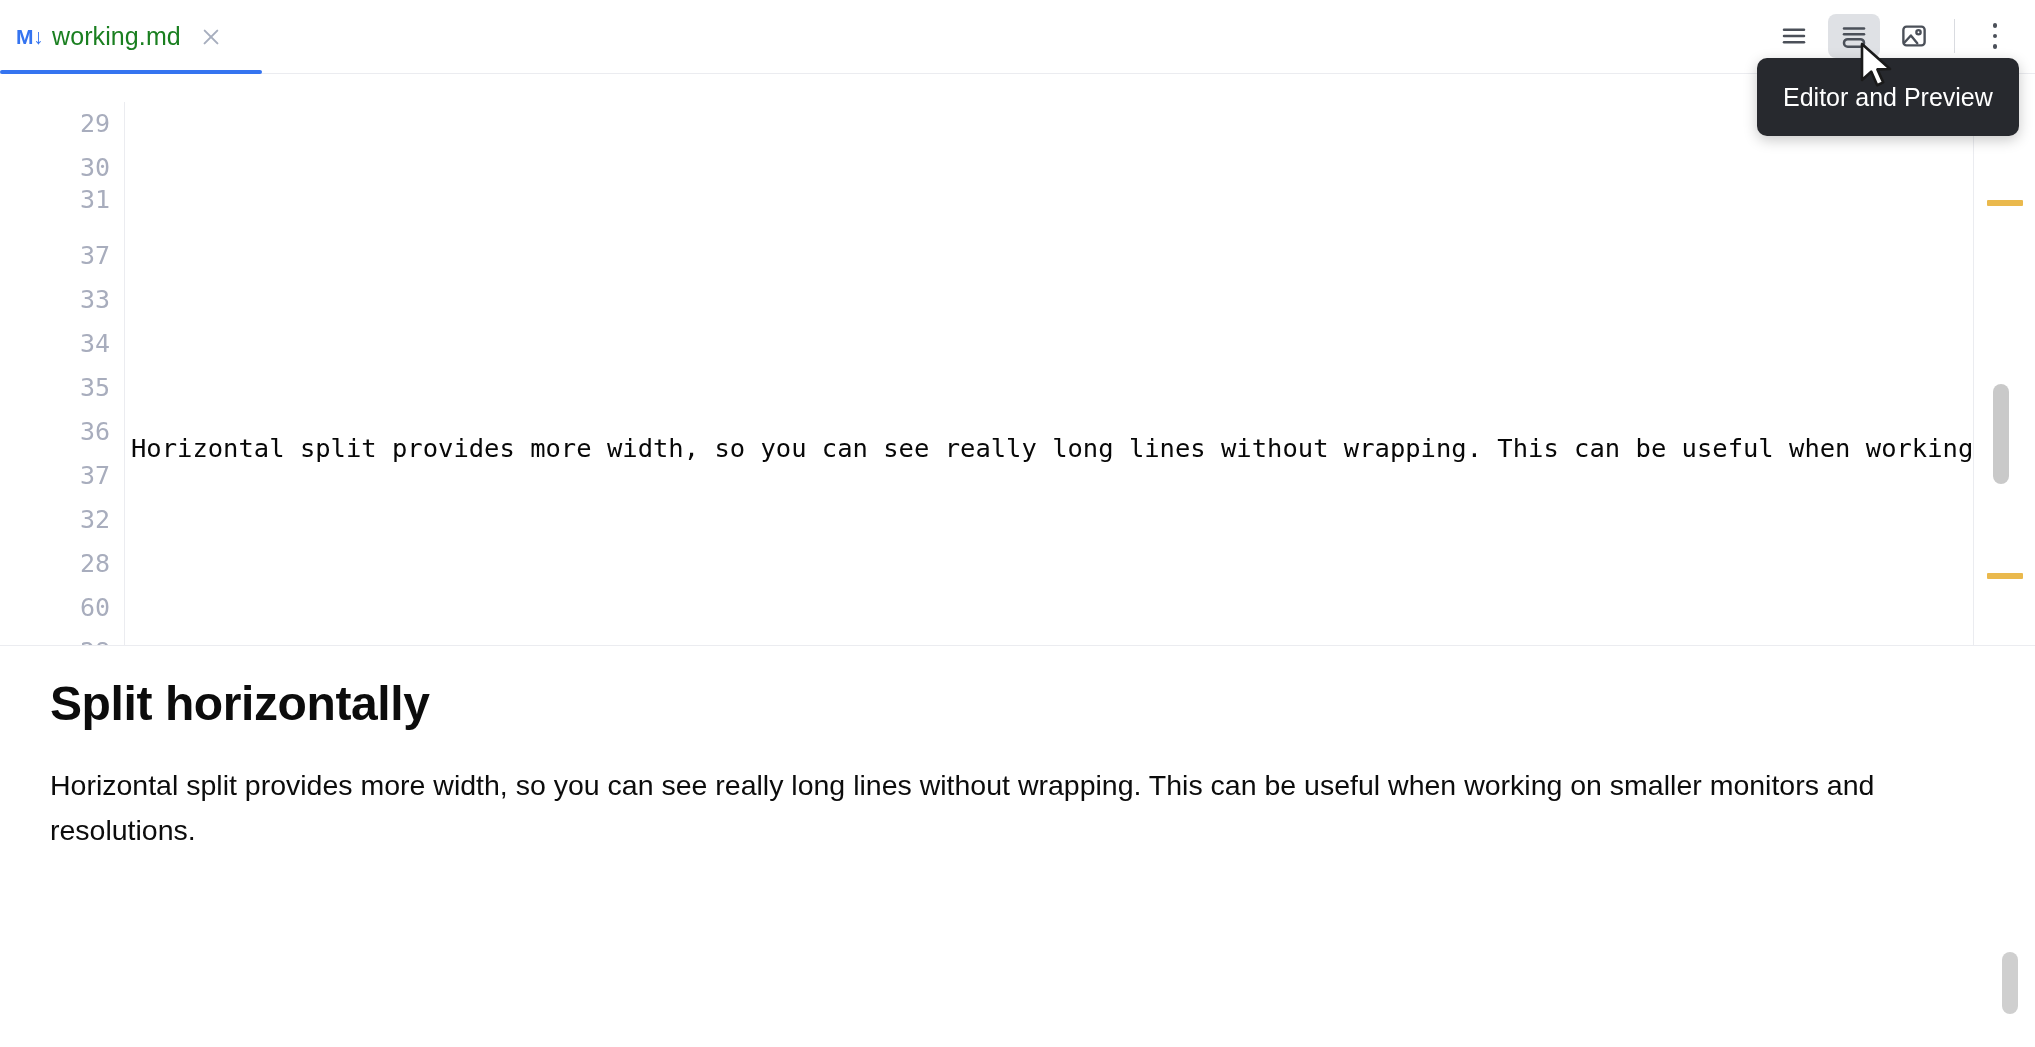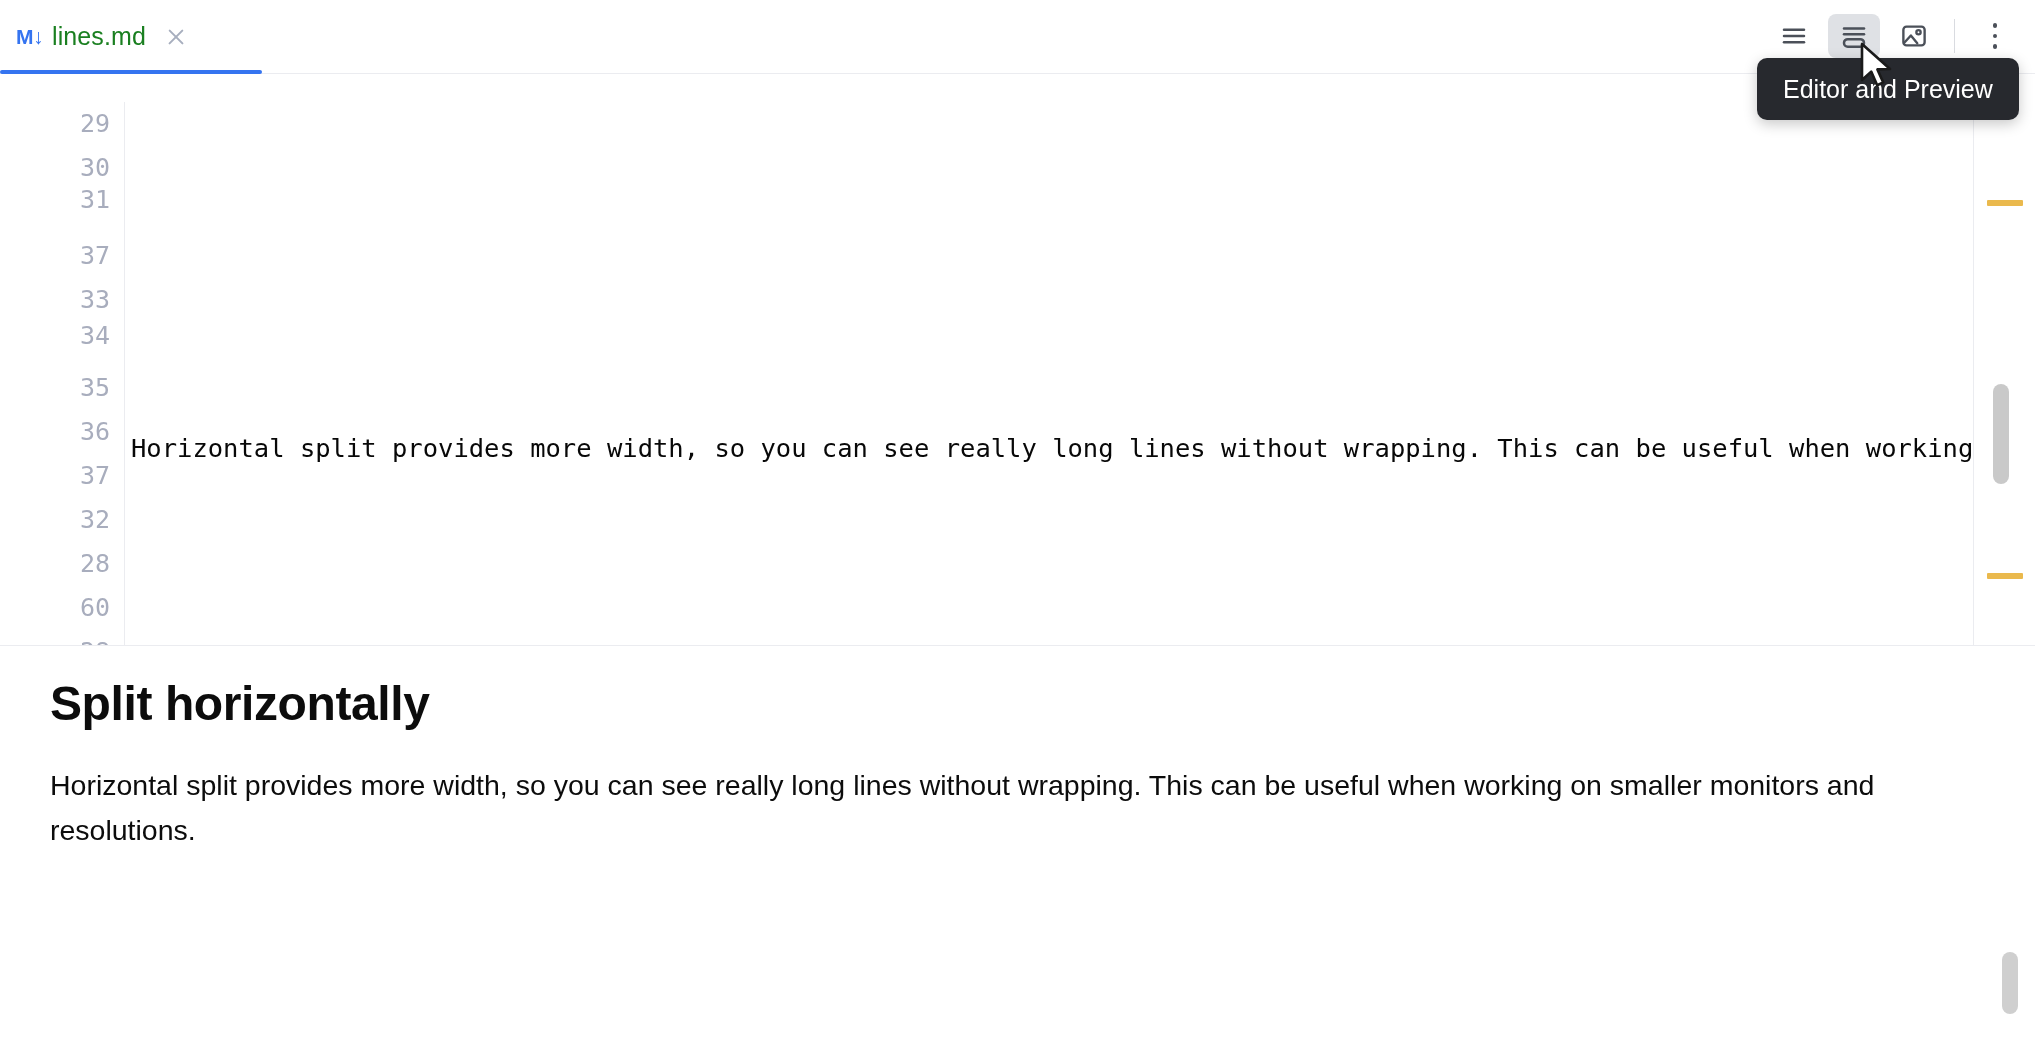--- a/index.html
+++ b/index.html
@@ -125,21 +125,21 @@
     border-radius: 50%;
     background: #4b5059;
   }
 
   
   .tooltip {
     position: absolute;
     left: 1757px;
     top: 58px;
     height: 62px;
-    padding: 0 26px;
+    padding: 8px 26px;
     display: flex;
     align-items: center;
     background: #27292e;
     color: #ffffff;
     border-radius: 10px;
     font-size: 25px;
     white-space: nowrap;
     box-shadow: 0 4px 14px rgba(0,0,0,0.22);
     z-index: 40;
   }
@@ -273,21 +273,21 @@
     z-index: 20;
   }
 </style>
 </head>
 <body>
 
 <div class="tabbar">
 
   <div class="tab">
     <span class="md-icon">M↓</span>
-    <span class="tab-title">lines.md</span>
+    <span class="tab-title">working.md</span>
     <span class="tab-close"></span>
   </div>
   <div class="tab-underline"></div>
 
   <div class="toolbar">
 
     <div class="tb-btn">
       <svg width="30" height="30" viewBox="0 0 24 24">
         <g stroke="#4b5059" stroke-width="2" stroke-linecap="round">
           <line x1="4" y1="7" x2="20" y2="7"></line>
@@ -338,21 +338,21 @@
 </svg>
 
 <div class="editor">
 
   <div class="gutter">
     <div class="lnum" style="top:0px">29</div>
     <div class="lnum" style="top:44px">30</div>
     <div class="lnum" style="top:76px">31</div>
     <div class="lnum" style="top:132px">37</div>
     <div class="lnum" style="top:176px">33</div>
-    <div class="lnum" style="top:212px">34</div>
+    <div class="lnum" style="top:220px">34</div>
     <div class="lnum" style="top:264px">35</div>
     <div class="lnum" style="top:308px">36</div>
     <div class="lnum" style="top:352px">37</div>
     <div class="lnum" style="top:396px">32</div>
     <div class="lnum" style="top:440px">28</div>
     <div class="lnum" style="top:484px">60</div>
     <div class="lnum" style="top:528px">28</div>
   </div>
 
   <div class="code">

